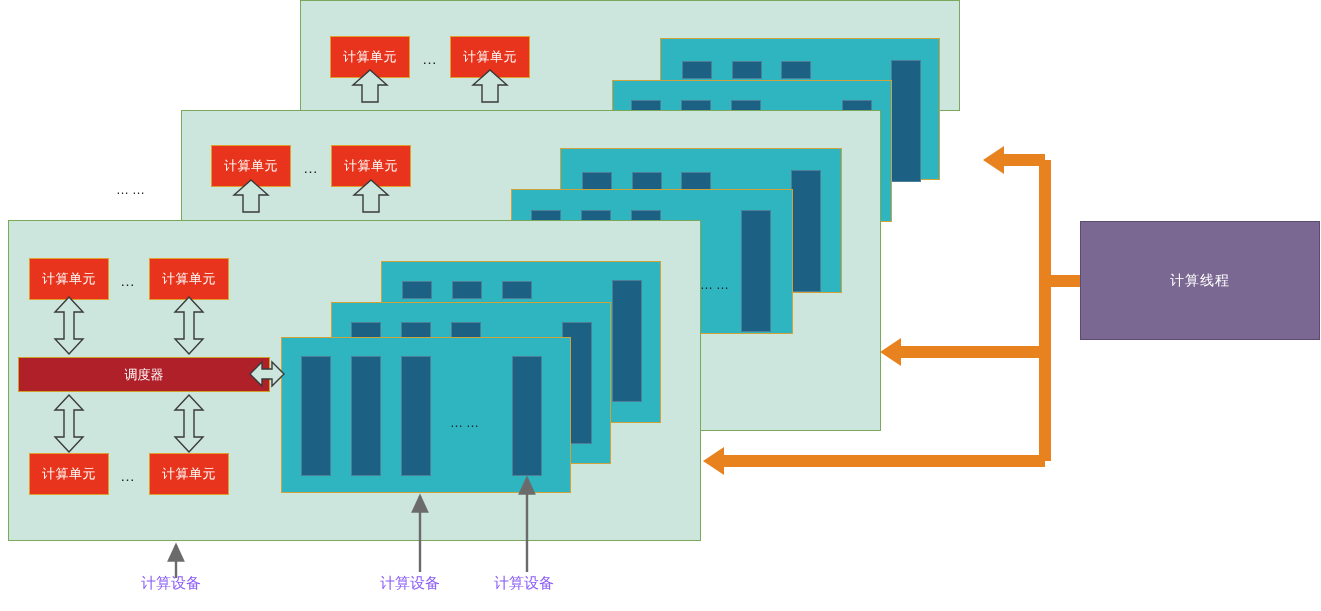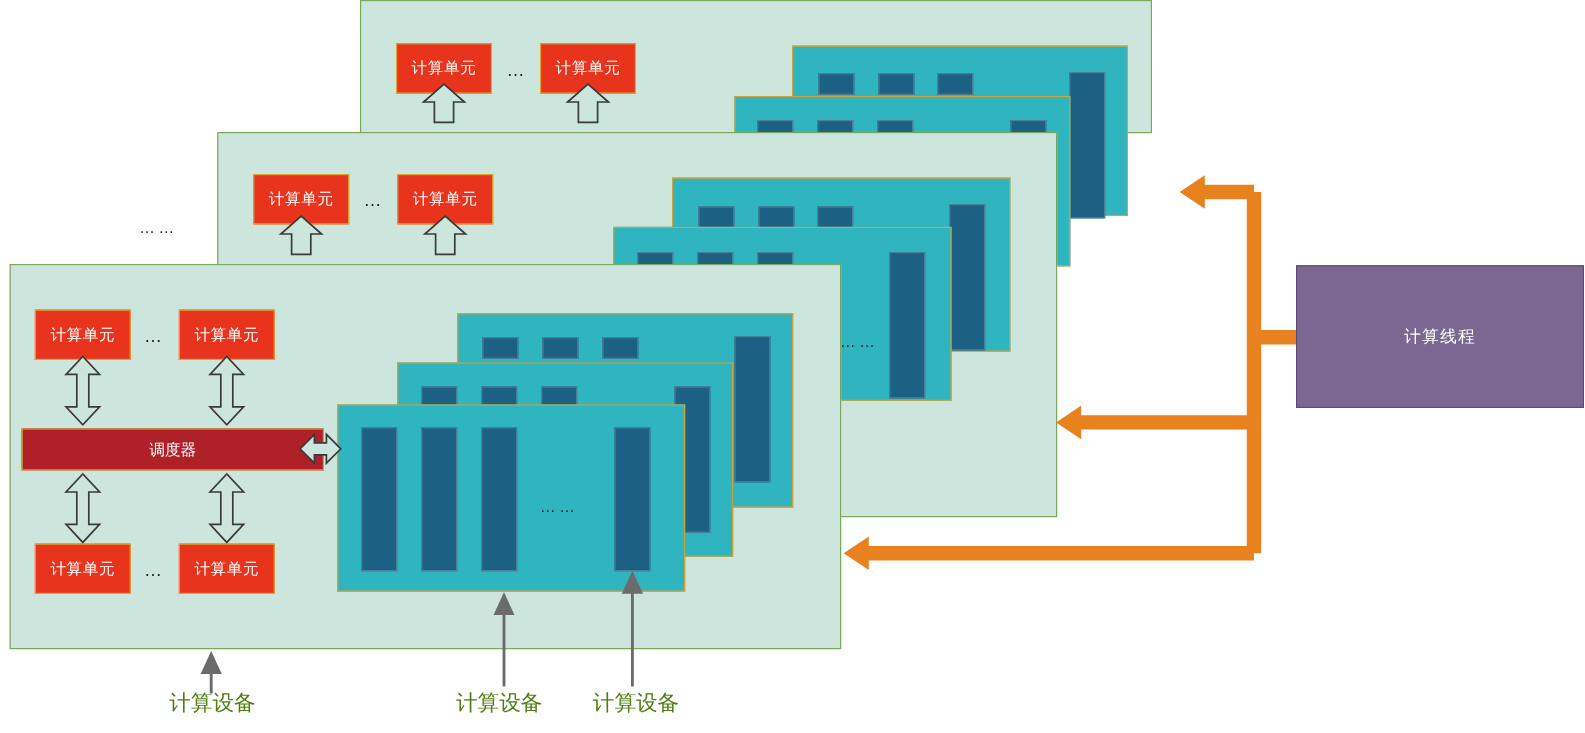--- a/index.html
+++ b/index.html
@@ -28,21 +28,21 @@
         color:#ffffff;font-size:14px;display:flex;align-items:center;justify-content:center;
         letter-spacing:1px;}
 
   
   .dots{position:absolute;color:#222;font-size:15px;letter-spacing:2px;line-height:1;
         white-space:nowrap;}
   .dots6{position:absolute;color:#222;font-size:13px;letter-spacing:3px;line-height:1;
          white-space:nowrap;}
 
   
-  .cap{position:absolute;color:#4d7c0f;font-size:18px;white-space:nowrap;}
+  .cap{position:absolute;color:#8b5cf6;font-size:15px;white-space:nowrap;}
 
   svg.ov{position:absolute;left:0;top:0;width:1321px;height:611px;pointer-events:none;}
 </style>
 </head>
 <body>
 
 <div id="stage">
 
   <div class="device" style="left:300px;top:0px;width:660px;height:111px;"></div>
 

